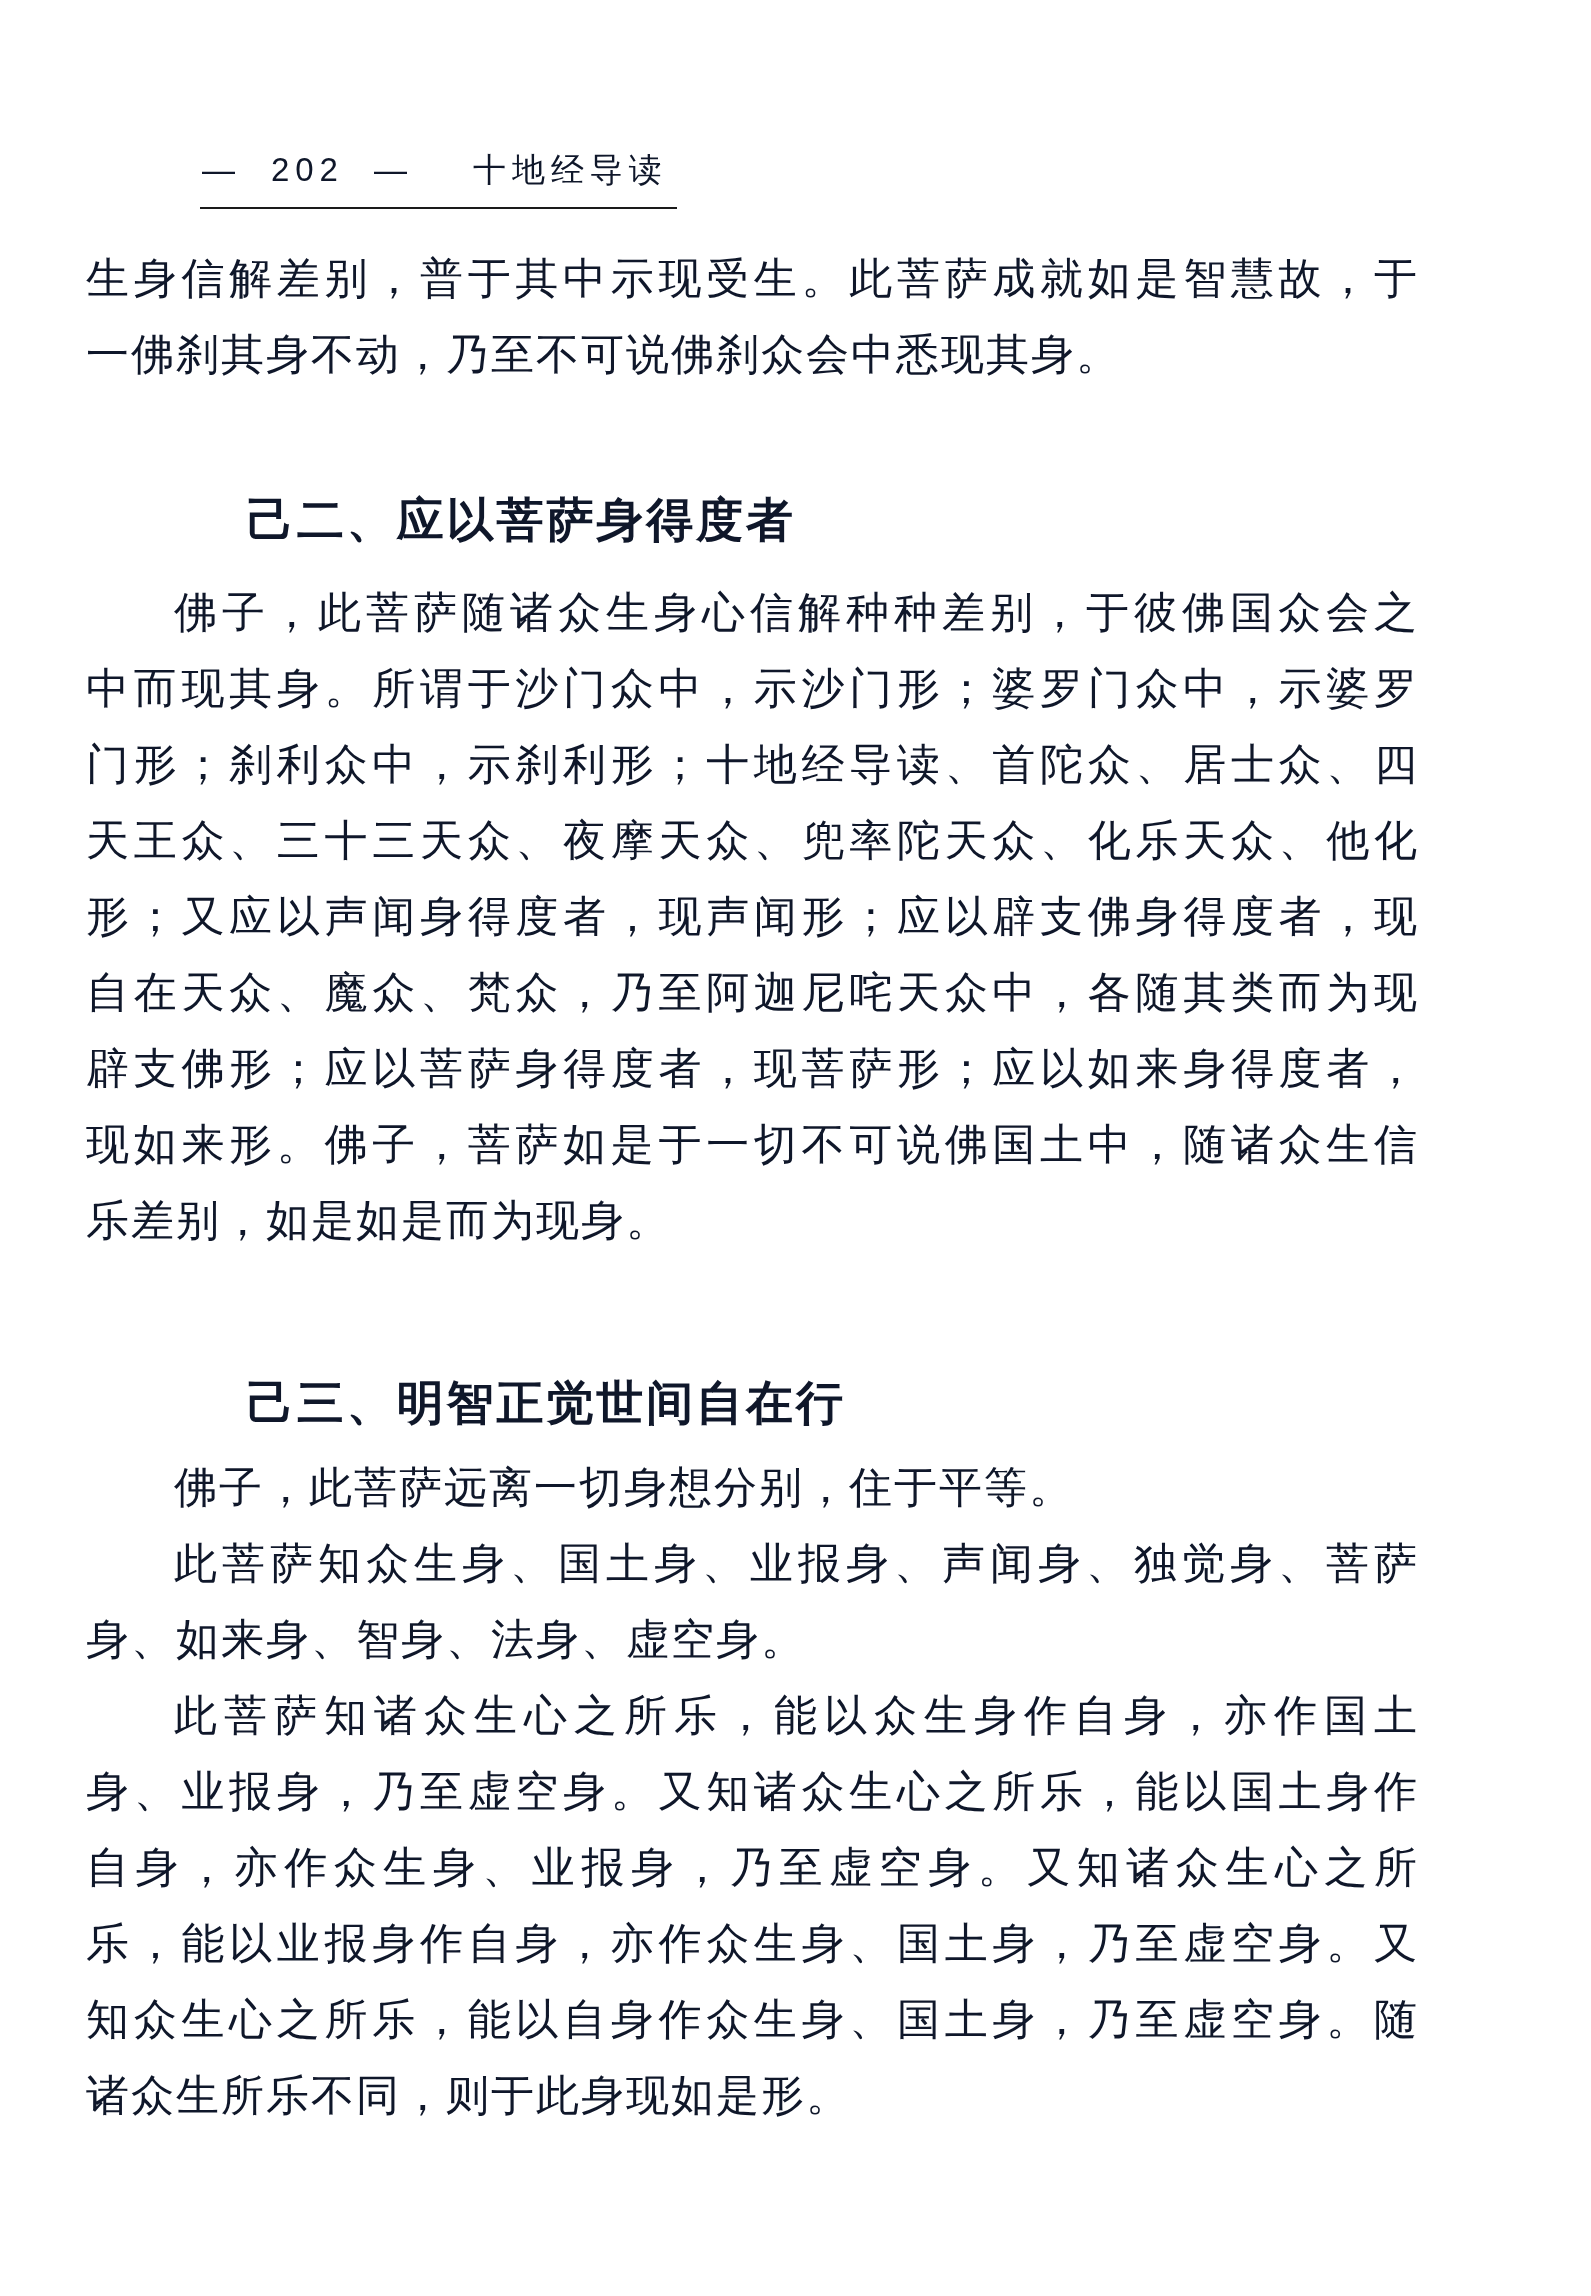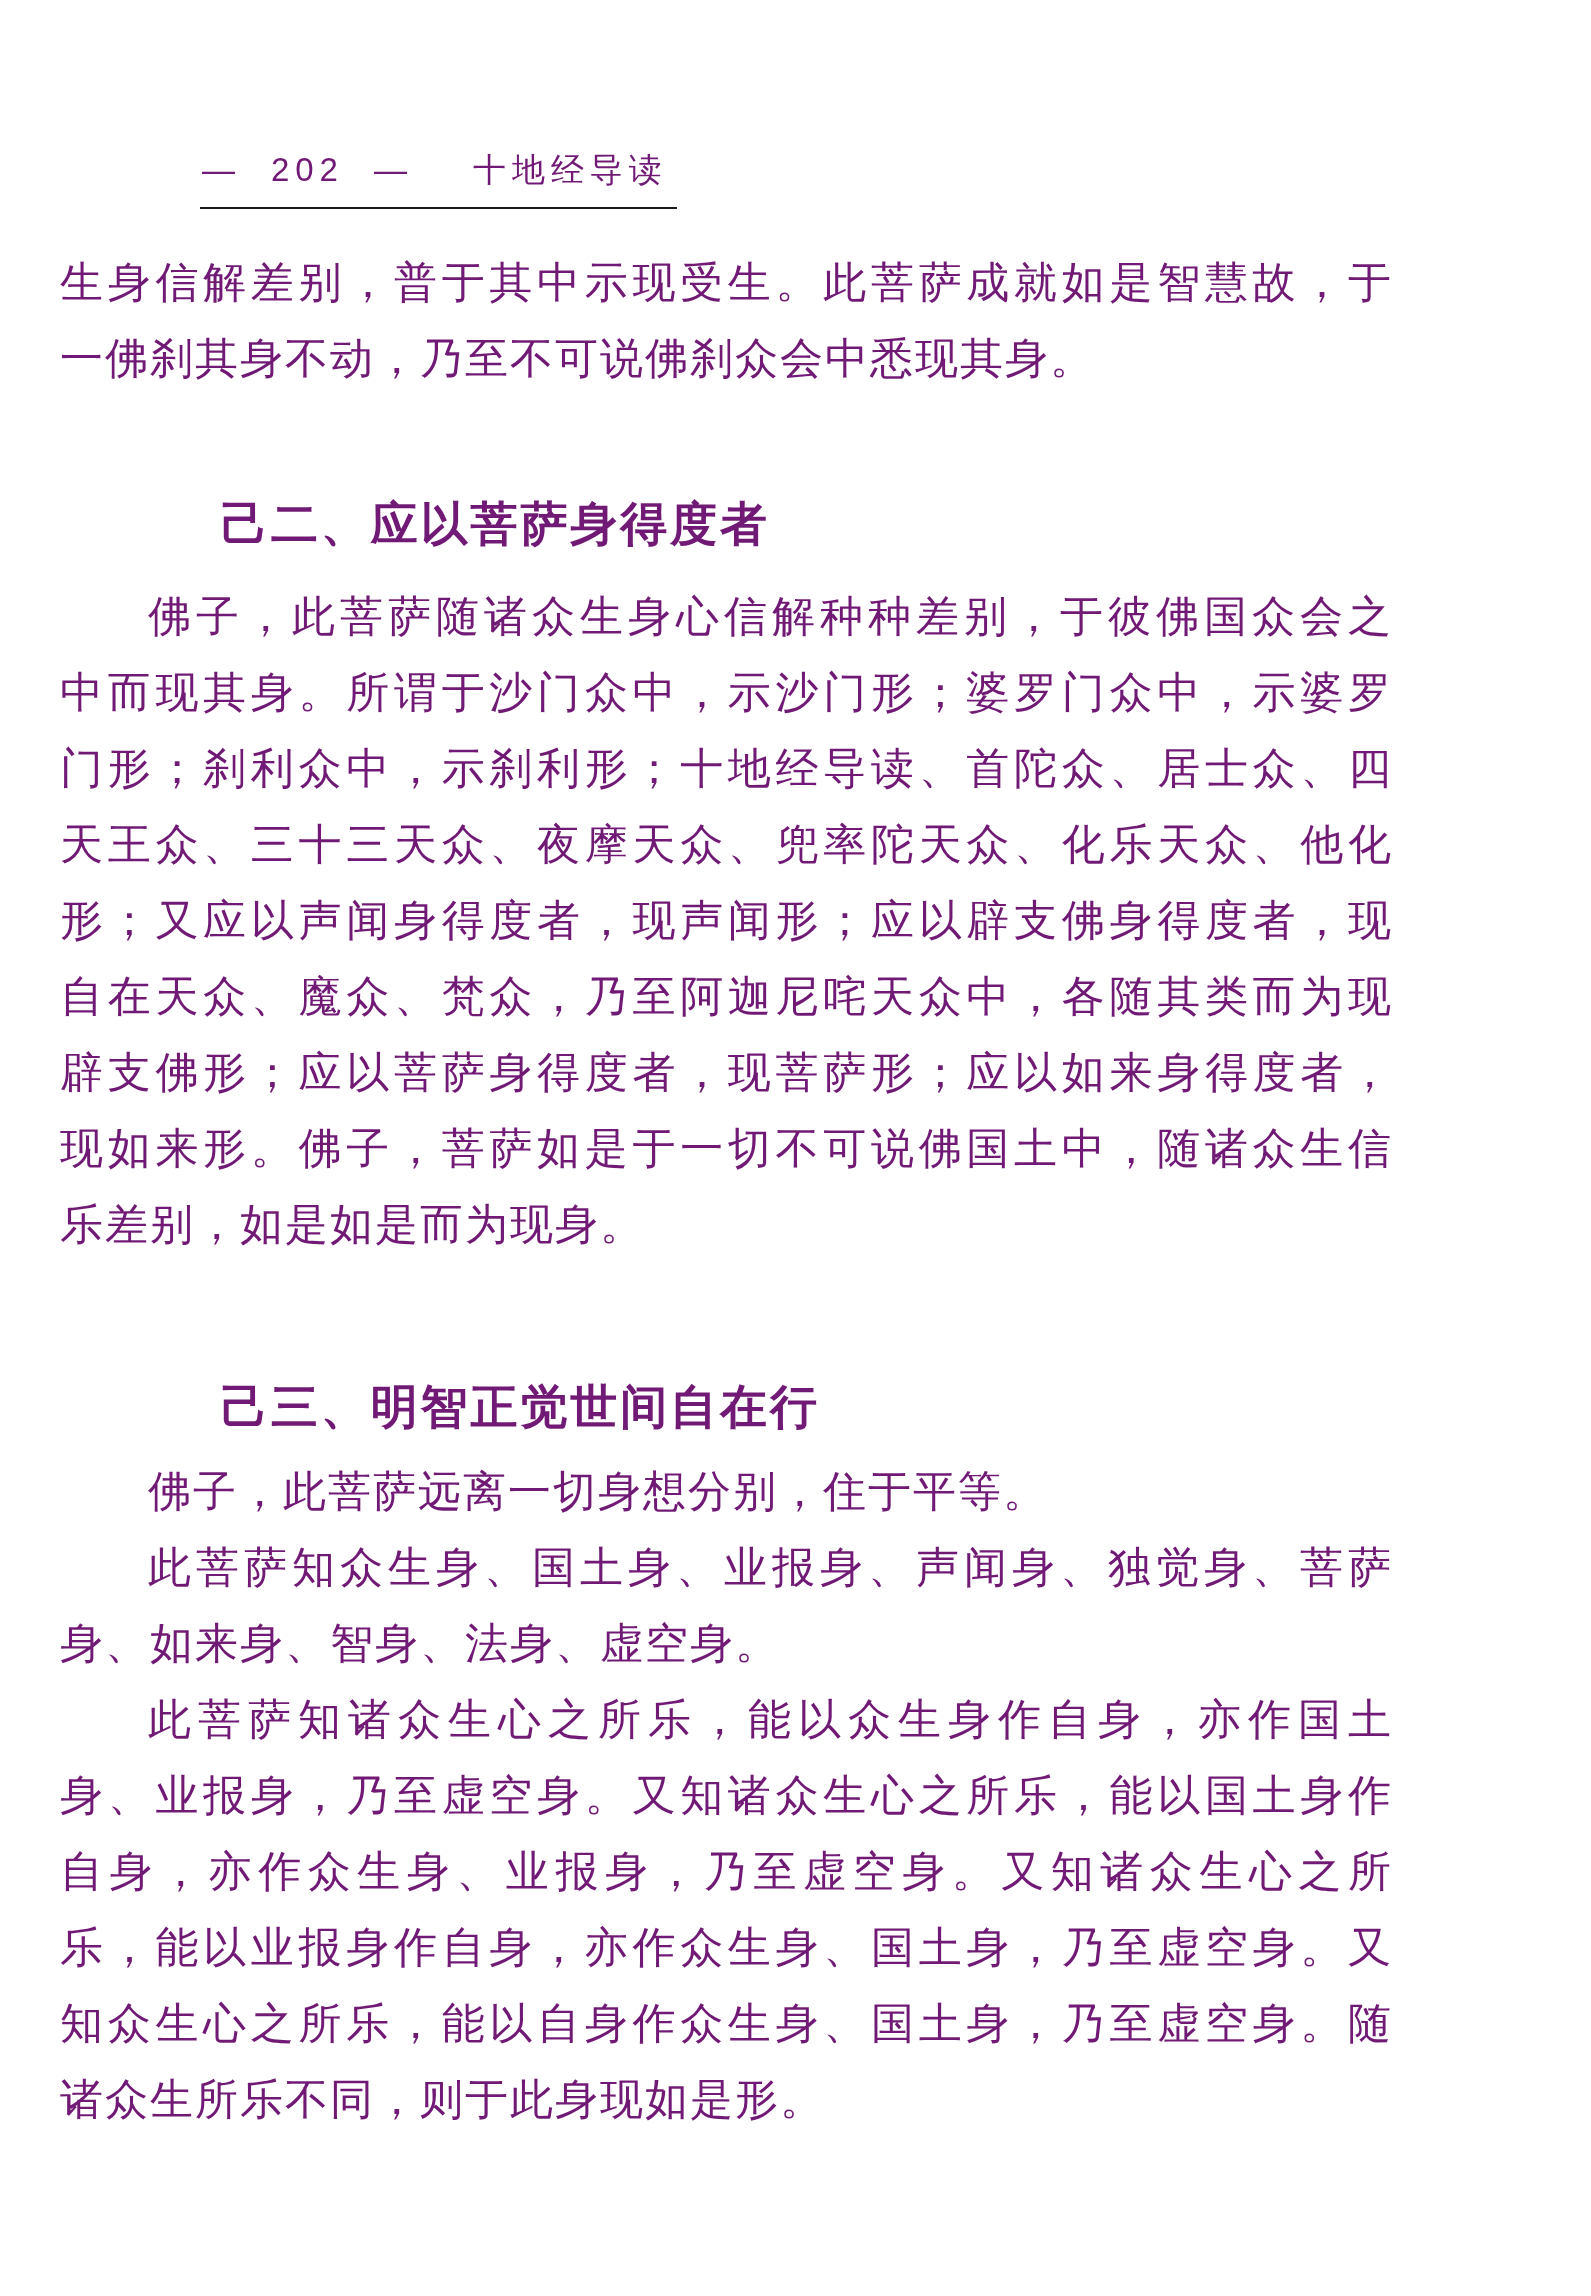--- a/index.html
+++ b/index.html
@@ -7,39 +7,40 @@
     padding: 0;
     background: #e8e8e8;
     font-family: "Liberation Sans", sans-serif;
   }
   .page {
     position: relative;
     width: 1592px;
     height: 2297px;
     margin: 0 auto;
     background: #ffffff;
-    color: #701a75;
+    color: #0f172a;
     overflow: hidden;
   }
   
   .page-header {
     margin: 148px 0 0 200px;
   }
   .page-header-text {
     display: inline-block;
     font-size: 33px;
     letter-spacing: 5.9px;
     padding: 0 9.8px 13.7px 2px;
     border-bottom: 2.9px solid #1a1a1a;
     white-space: pre;
   }
   
   .body-col {
-    margin: 35px 129px 0 60px;
+    margin: 35px 129px 0 86px;
     width: 1333px;
+    font-family: Liberation Mono, monospace;
   }
   .line {
     font-size: 43px;
     line-height: 76px;
     height: 76px;
     letter-spacing: 2px;
     text-align: justify;
     text-justify: inter-ideograph;
   }
   .line.full {

